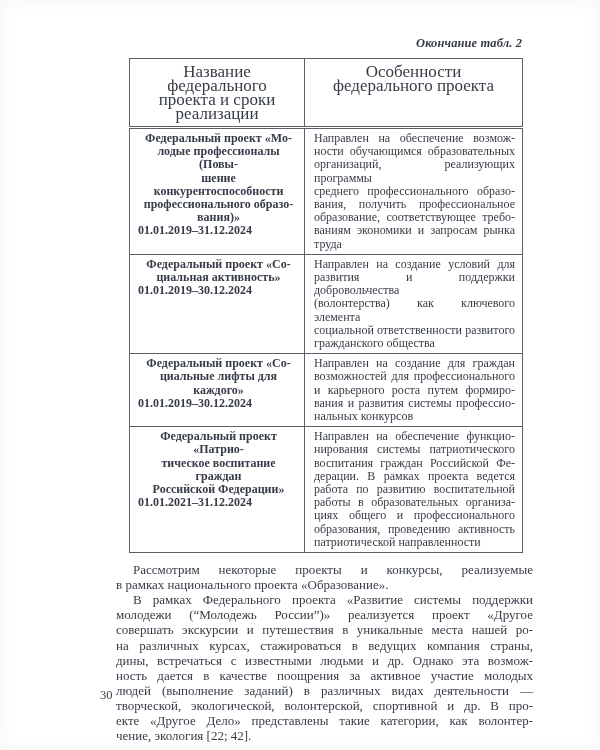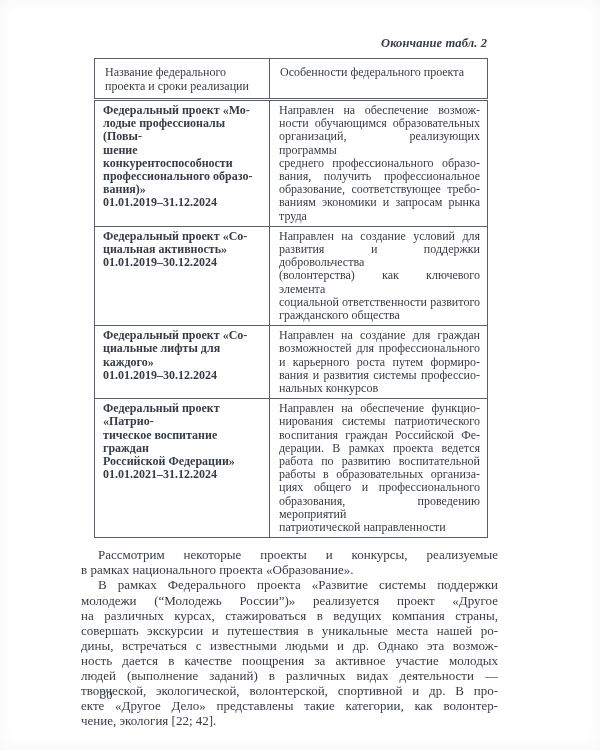--- a/index.html
+++ b/index.html
@@ -8,21 +8,21 @@
 
   .page {
     position: relative;
     width: 600px;
     height: 750px;
     margin: 0 auto;
     background: #ffffff;
     color: #363c47;
     overflow: hidden;
     box-shadow: inset 0 0 18px rgba(0,0,0,0.04);
-    padding: 36px 86px 0 81px;
+    padding: 36px 86px 0 116px;
   }
 
   
   .table-caption {
     width: 406px;            
     text-align: right;
     font-style: italic;
     font-weight: 600;
     font-size: 12.5px;
     margin-bottom: 7px;
@@ -37,34 +37,34 @@
     width: 393px;
     font-size: 12px;
     line-height: 13.2px;
   }
   .project-table th, .project-table td {
     border: 1px solid #5a616c;
     vertical-align: top;
   }
   .project-table th {
     font-weight: normal;
-    text-align: left;
-    font-size: 12px;
+    text-align: center;
+    font-size: 17px;
     line-height: 14px;
     padding: 6px 10px 5px;
     border-bottom: 3px double #5a616c;
   }
   .col-name  { width: 175px; }
   .col-feat  { width: 218px; }
 
   .project-table td { padding: 3px 7px 3px 8px; }
   td.name-cell { font-weight: bold; padding-right: 5px; }
   td.feat-cell { padding-left: 9px; }
 
-  .tline { display: block; }
+  .tline { display: block; text-align: center; }
 
   
   .justify .tline { text-align: justify; text-align-last: justify; }
   .justify .tline:last-child { text-align-last: left; }
 
   
   .body-text { margin-top: 9px; width: 417px; font-size: 13px; line-height: 15.1px; }
   .para .tline:first-child { text-indent: 17px; }
 
   .page-number {
@@ -158,37 +158,37 @@
           <div>01.01.2021–31.12.2024</div>
         </td>
         <td class="feat-cell justify">
             <div class="tline">Направлен на обеспечение функцио-</div>
             <div class="tline">нирования системы патриотического</div>
             <div class="tline">воспитания граждан Российской Фе-</div>
             <div class="tline">дерации. В рамках проекта ведется</div>
             <div class="tline">работа по развитию воспитательной</div>
             <div class="tline">работы в образовательных организа-</div>
             <div class="tline">циях общего и профессионального</div>
-            <div class="tline">образования, проведению мероприятий</div>
+            <div class="tline">образования, проведению активность</div>
             <div class="tline">патриотической направленности</div>
           </td>
       </tr>
     </tbody>
   </table>
 
   <div class="body-text">
     <div class="para justify">
         <div class="tline">Рассмотрим некоторые проекты и конкурсы, реализуемые</div>
         <div class="tline">в рамках национального проекта «Образование».</div>
       </div>
     <div class="para justify">
         <div class="tline">В рамках Федерального проекта «Развитие системы поддержки</div>
         <div class="tline">молодежи (“Молодежь России”)» реализуется проект «Другое</div>
+        <div class="tline">совершать экскурсии и путешествия в уникальные места нашей ро-</div>
         <div class="tline">на различных курсах, стажироваться в ведущих компания страны,</div>
-        <div class="tline">совершать экскурсии и путешествия в уникальные места нашей ро-</div>
         <div class="tline">дины, встречаться с известными людьми и др. Однако эта возмож-</div>
         <div class="tline">ность дается в качестве поощрения за активное участие молодых</div>
         <div class="tline">людей (выполнение заданий) в различных видах деятельности —</div>
         <div class="tline">творческой, экологической, волонтерской, спортивной и др. В про-</div>
         <div class="tline">екте «Другое Дело» представлены такие категории, как волонтер-</div>
         <div class="tline">чение, экология [22; 42].</div>
       </div>
   </div>
 
   <div class="page-number">30</div>

